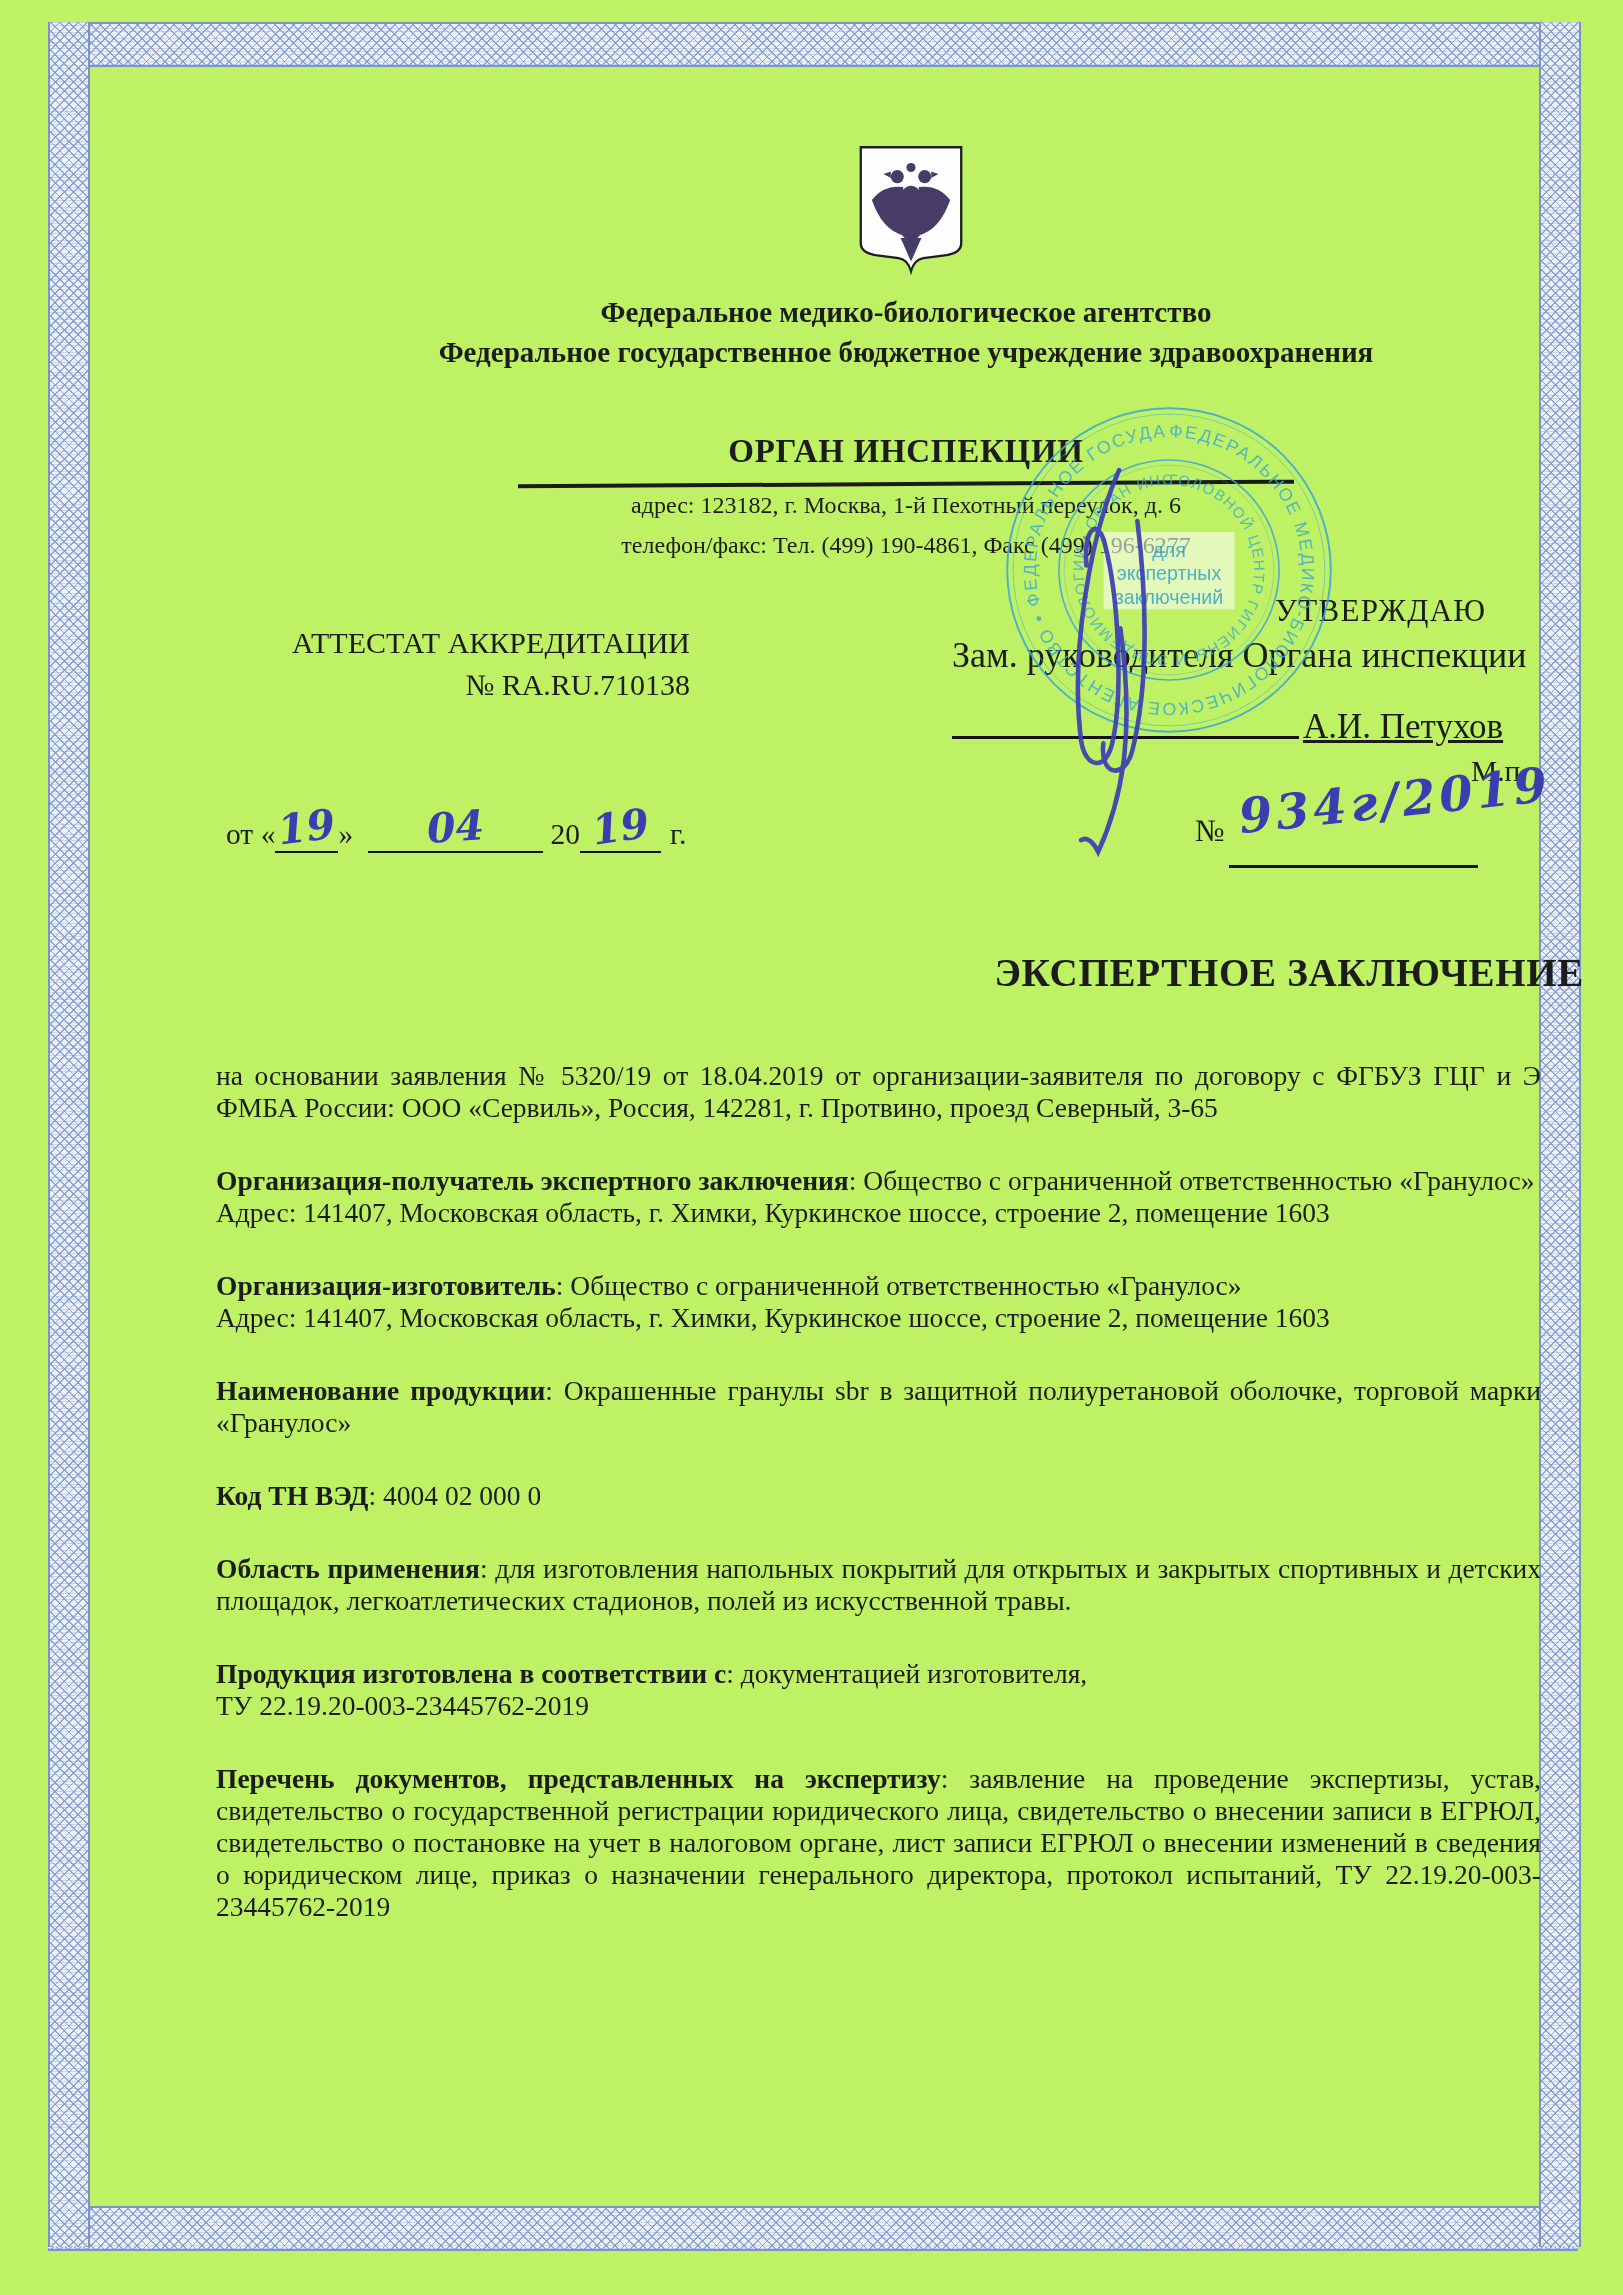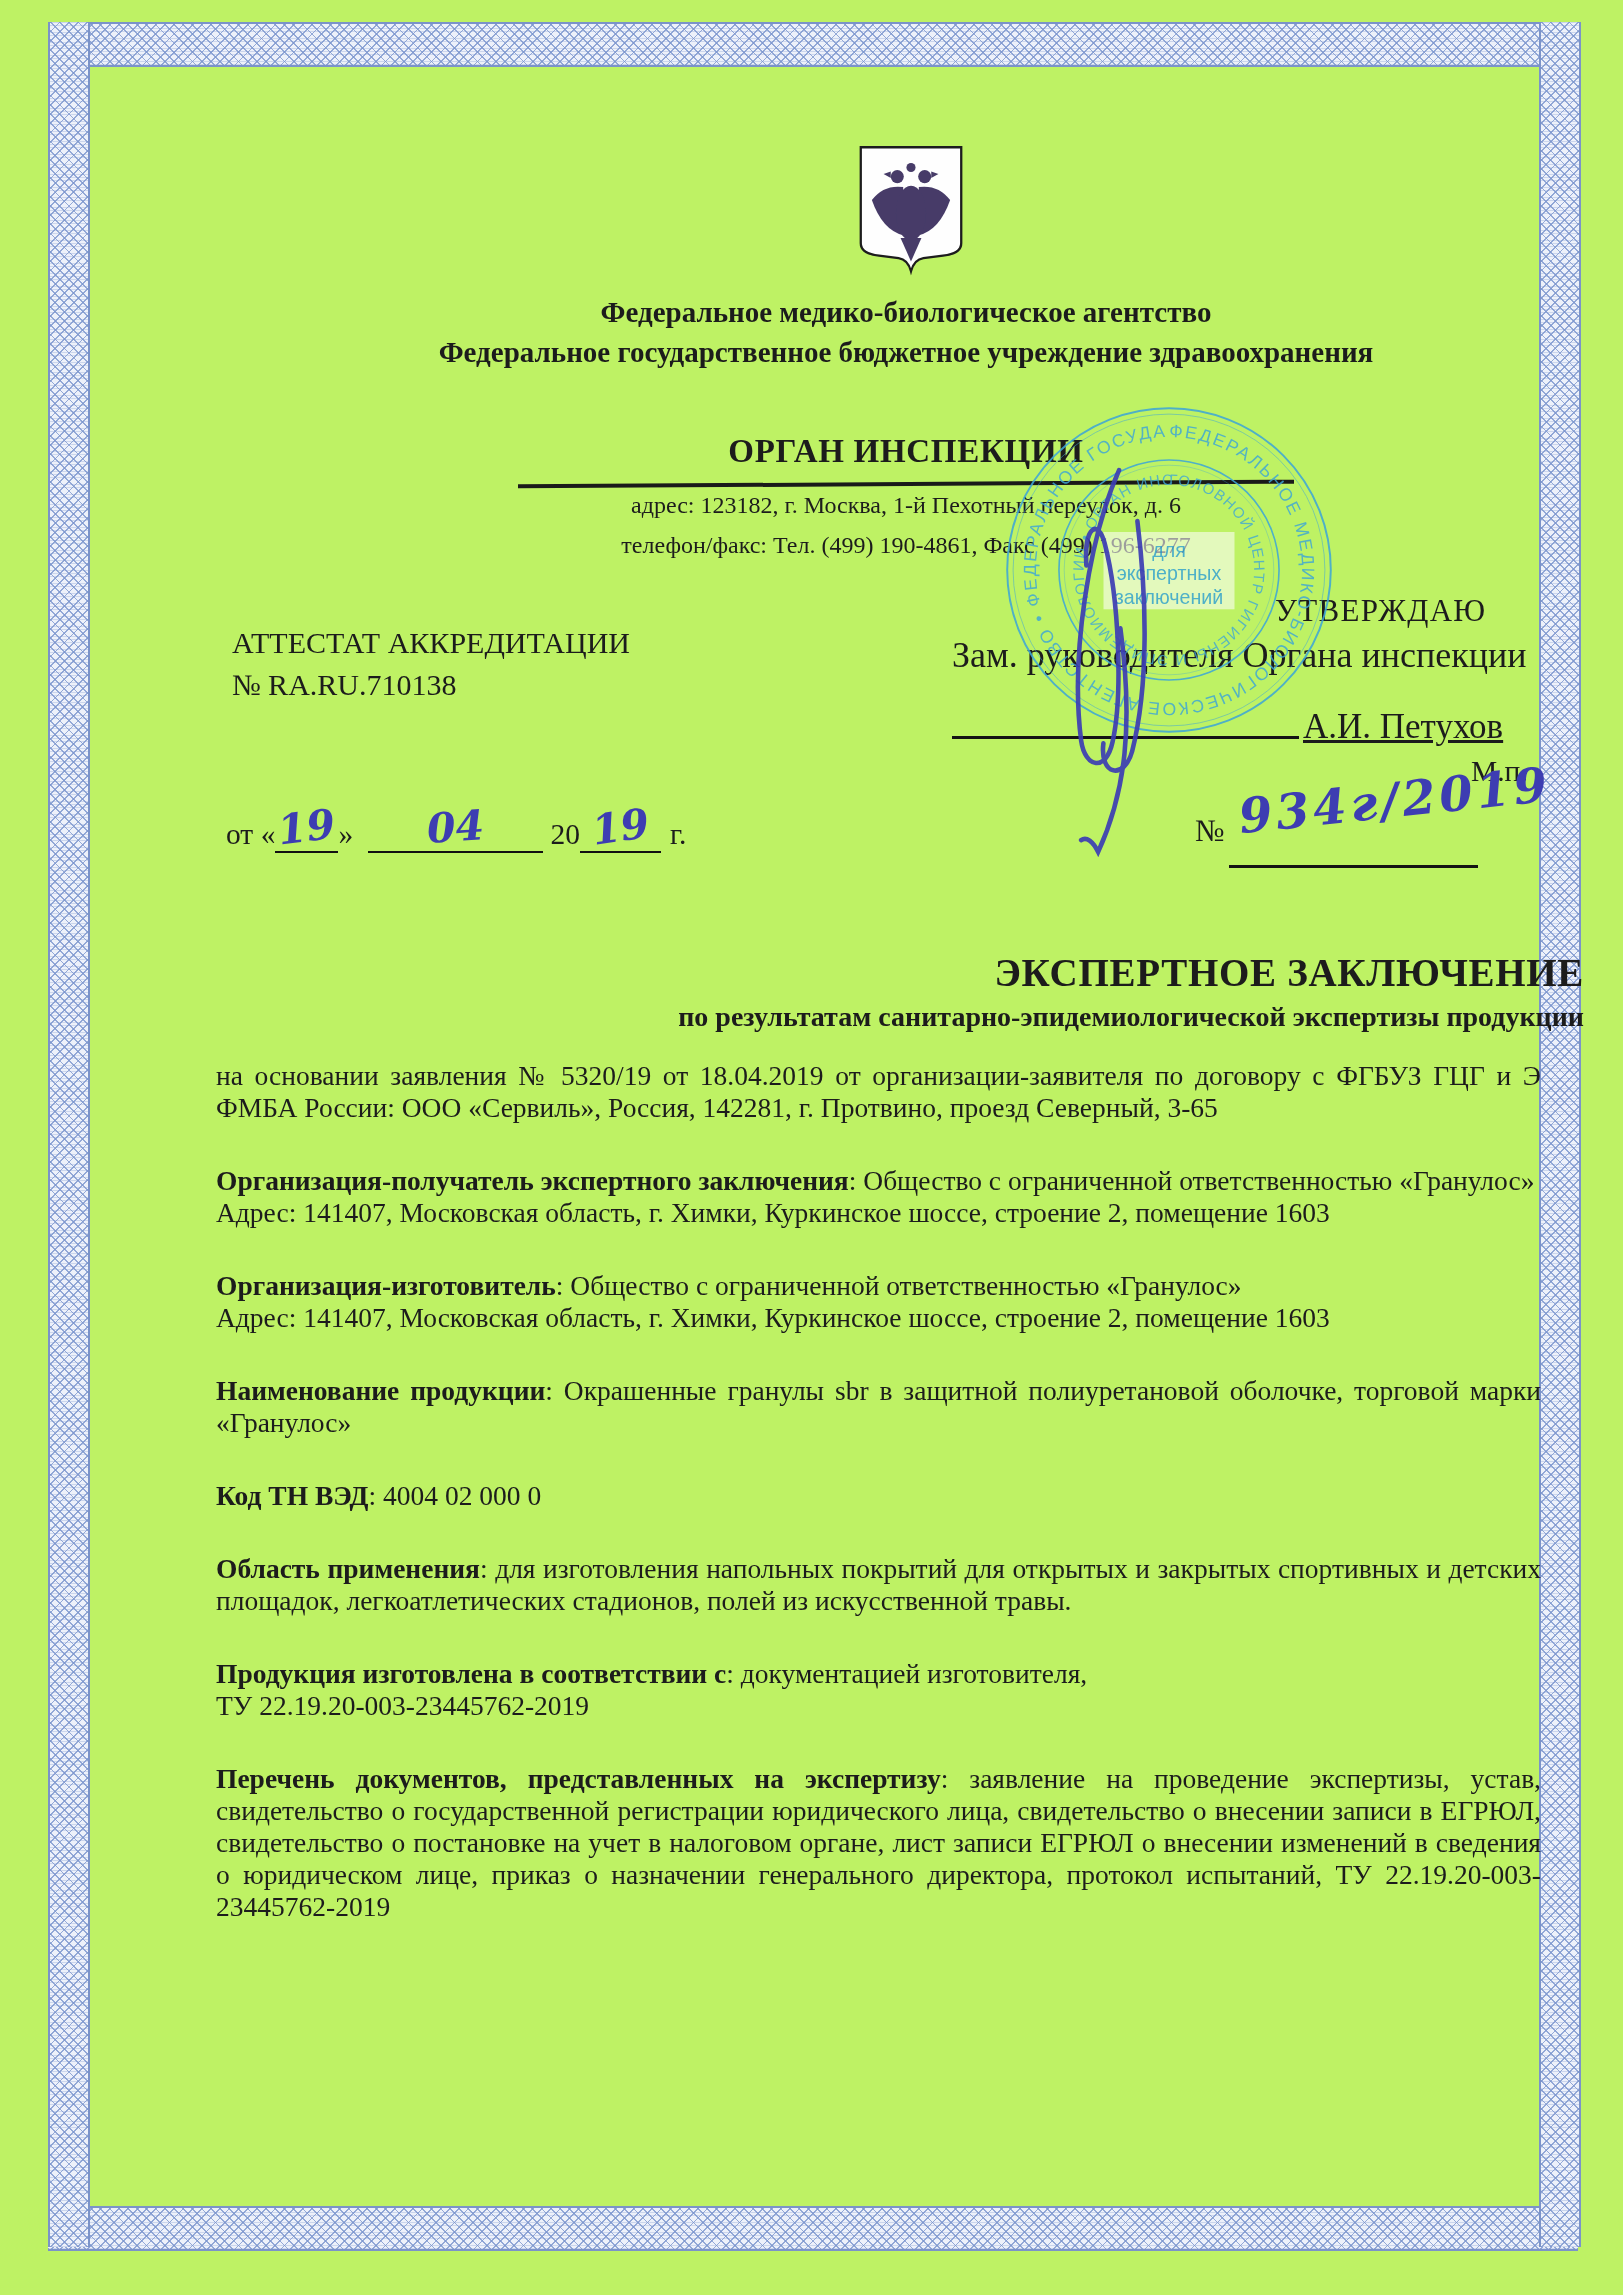--- a/index.html
+++ b/index.html
@@ -24,21 +24,21 @@
   .abs { position:absolute; }
   .ctr { text-align:right; }
   .b   { font-weight:bold; }
 
   .hline  { position:absolute; left:196px; width:1420px; text-align:center; }
   .h-org  { font-size:33px; font-weight:bold; letter-spacing:0.7px; }
   .h-bold { font-size:29px; font-weight:bold; }
   .h-reg  { font-size:24px; }
   .org-rule { position:absolute; left:518px; top:482px; width:776px; height:3.9px; background:#1a1a1a; transform:rotate(-0.35deg); }
 
-  .attestat { position:absolute; left:232px; top:622px; width:458px; text-align:left; font-size:30px; line-height:42px; }
+  .attestat { position:absolute; left:232px; top:622px; width:458px; text-align:right; font-size:30px; line-height:42px; }
 
   .rule { position:absolute; background:#141414; }
 
   .body-block {
     position:absolute; left:216px; top:1060px; width:1325px;
     font-size:27.5px; line-height:32px; text-align:justify;
   }
   .para { margin:0 0 41px 0; }
   .fitline { white-space:nowrap; }
 
@@ -104,21 +104,20 @@
 
   <div class="daterow">
     <span>от «</span><span class="dcell" style="width:63px;"><span class="hand" style="font-size:41px; transform:rotate(-7deg); position:relative; top:-2.6px;">19</span></span><span>»</span><span class="dcell" style="width:175px; margin-left:14.4px;"><span class="hand" style="font-size:41px; transform:rotate(-4deg); position:relative; top:-2.6px;">04</span></span><span style="margin-left:7.9px;">20</span><span class="dcell" style="width:81px;"><span class="hand" style="font-size:41px; transform:rotate(-8deg); position:relative; top:-2.6px;">19</span></span><span style="margin-left:9.2px;">г.</span>
   </div>
 
   <div class="abs" style="left:1195px; top:813px; font-size:31px;">№</div>
   <div class="rule" style="left:1229px; top:865px; width:249px; height:2.6px;"></div>
   <div class="abs hand" style="left:1238px; top:776px; font-size:48px; letter-spacing:3.9px; transform:rotate(-6deg);">934г/2019</div>
 
   <div class="abs ctr b" style="left:164px; top:950px; width:1420px; font-size:39px; letter-spacing:0.7px;">ЭКСПЕРТНОЕ ЗАКЛЮЧЕНИЕ</div>
-  <div class="abs ctr b" style="left:164px; top:1001px; width:1420px; font-size:28px;">по результатам санитарно-эпидемиологической экспертизы продукции</div>
 
   <div class="body-block">
     <div class="para">
       <span>на основании заявления № 5320/19 от 18.04.2019 от организации-заявителя по договору с ФГБУЗ ГЦГ и Э ФМБА России: ООО «Сервиль», Россия, 142281, г. Протвино, проезд Северный, 3-65</span>
     </div>
     <div class="para">
       <span class="b">Организация-получатель экспертного заключения</span><span>: Общество с ограниченной ответственностью «Гранулос»</span>
       <div class="fitline">Адрес: 141407, Московская область, г. Химки, Куркинское шоссе, строение 2, помещение 1603</div>
     </div>
     <div class="para">

